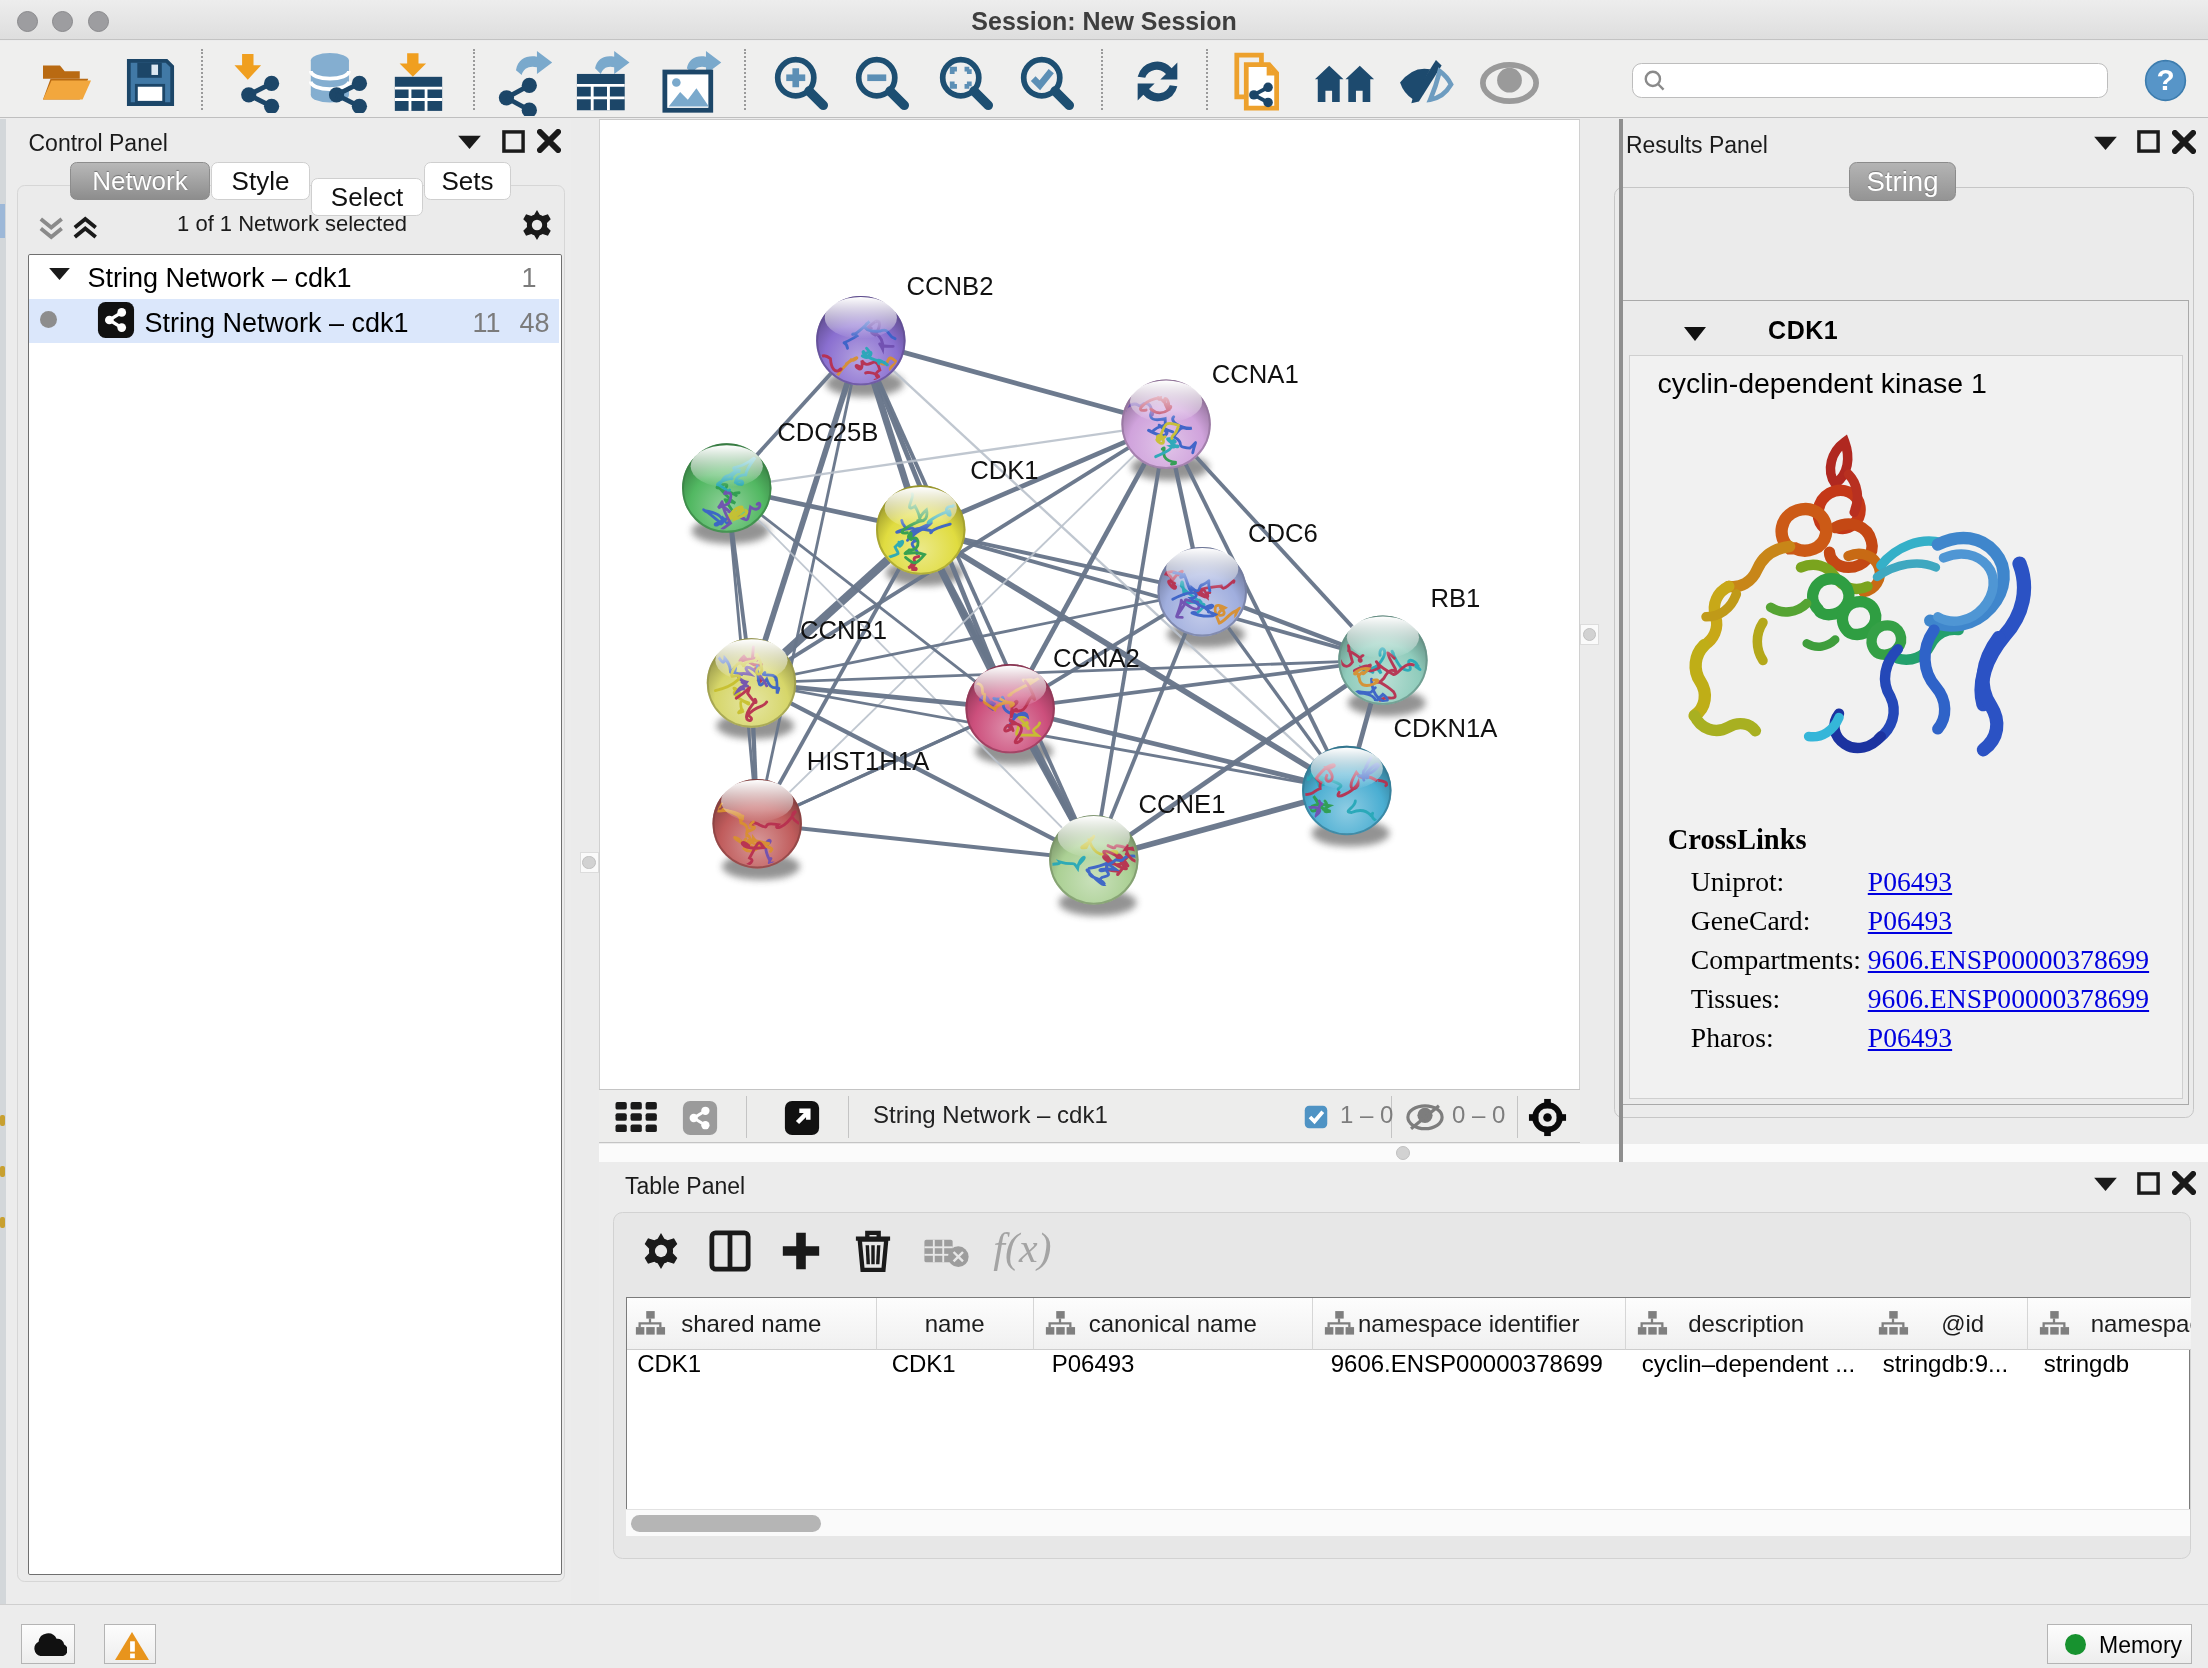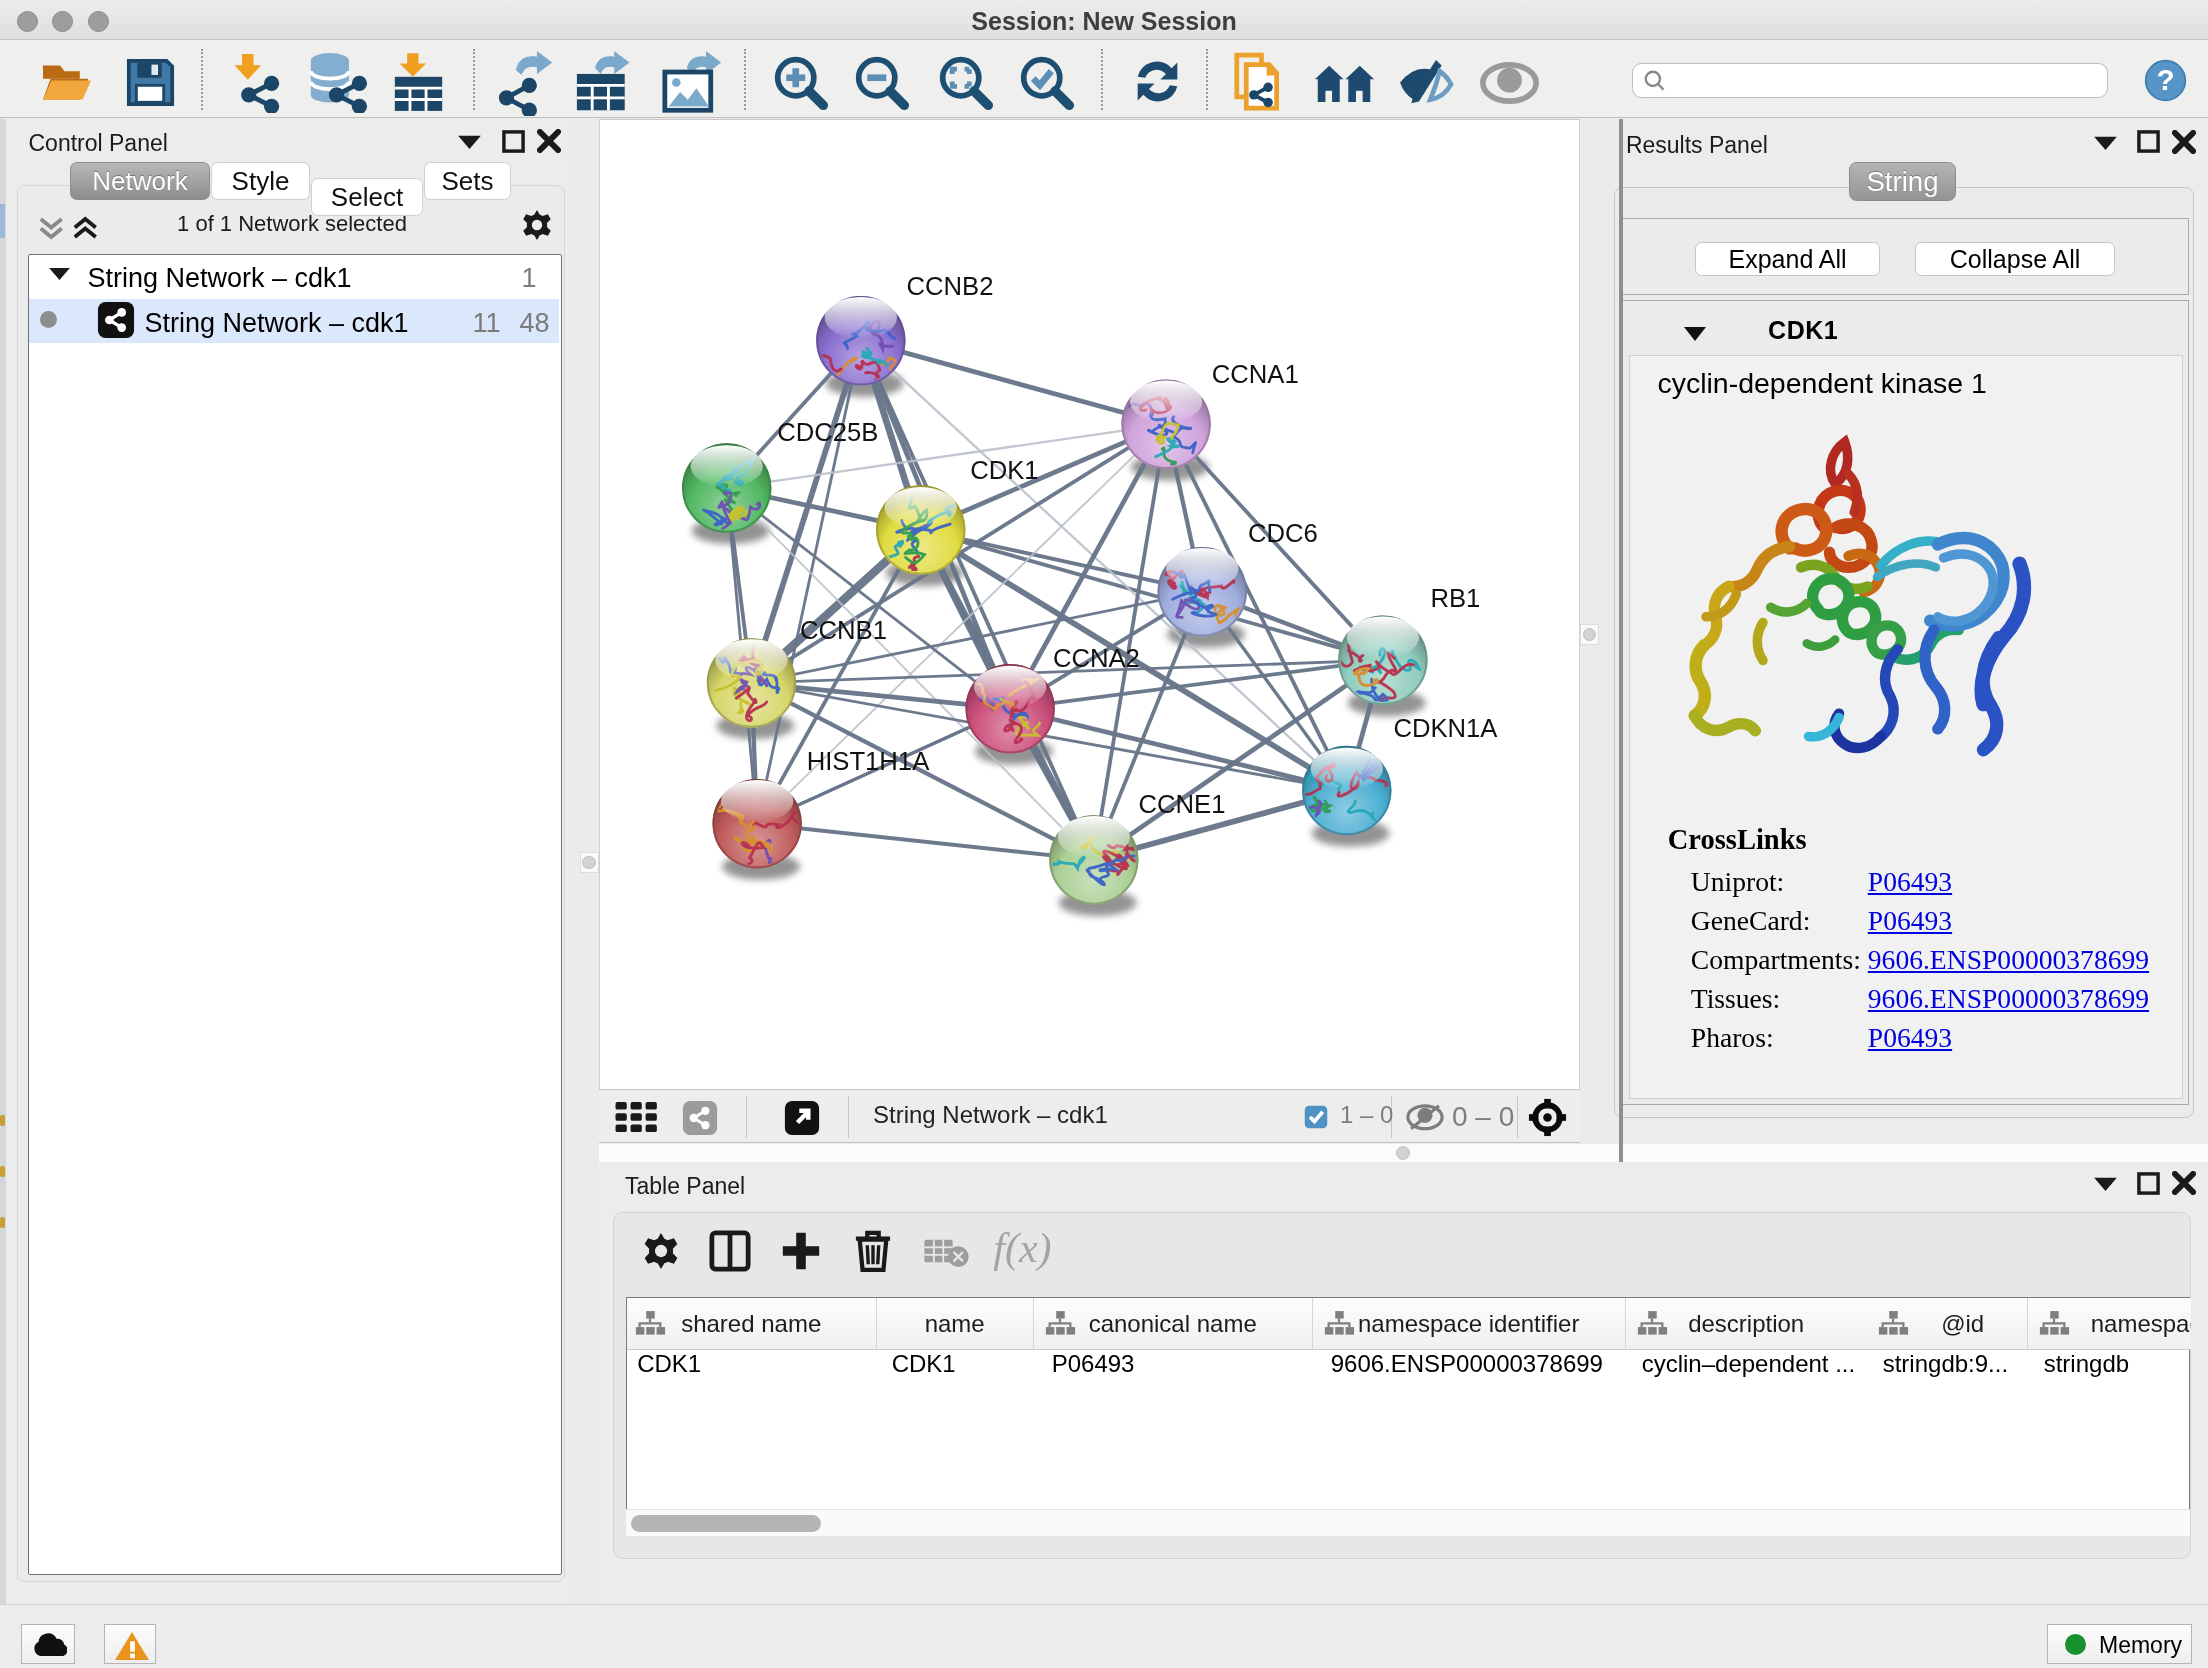--- a/index.html
+++ b/index.html
@@ -679,21 +679,21 @@
     <svg class="abs" style="left:705px;top:15px;" width="24" height="24" viewBox="0 0 32 32">
         <rect x="1" y="1" width="30" height="30" rx="6" fill="#4f93c4"></rect>
         <path d="M8 16 l6 6 11 -13" stroke="#fff" stroke-width="5" fill="none"></path>
       </svg>
     <div style="position:absolute;left:741px;top:11.4px;font-size:24px;color:#7d7d7d;">1 – 0</div>
     <svg class="abs" style="left:807px;top:13.3px;" width="38" height="28.5" viewBox="0 0 60 44">
         <ellipse cx="30" cy="22" rx="27" ry="18" fill="none" stroke="#7d7d7d" stroke-width="5"></ellipse>
         <circle cx="30" cy="19" r="12" fill="#7d7d7d"></circle>
         <line x1="8" y1="40" x2="52" y2="4" stroke="#7d7d7d" stroke-width="5"></line>
       </svg>
-    <div style="position:absolute;left:853px;top:11.4px;font-size:28px;color:#7d7d7d;">0 – 0</div>
+    <div style="position:absolute;left:853px;top:11.4px;font-size:24px;color:#7d7d7d;">0 – 0</div>
     <div style="position:absolute;left:918px;top:5.7px;width:1px;height:42px;background:#c4c4c4;"></div>
     <svg class="abs" style="left:929px;top:7.6px;" width="39" height="39" viewBox="0 0 41 41">
       <circle cx="20.5" cy="20.5" r="13" fill="none" stroke="#0a0a0a" stroke-width="6"></circle>
       <circle cx="20.5" cy="20.5" r="4.5" fill="#0a0a0a"></circle>
       <g stroke="#0a0a0a" stroke-width="7" stroke-linecap="butt">
           <line x1="20.5" y1="1" x2="20.5" y2="11"></line>
           <line x1="20.5" y1="30" x2="20.5" y2="40"></line>
           <line x1="1" y1="20.5" x2="11" y2="20.5"></line>
           <line x1="30" y1="20.5" x2="40" y2="20.5"></line>
         </g>
@@ -706,24 +706,20 @@
         <path d="M1 3 h24 l-12 14 z" fill="#1a1a1a"></path>
       </svg>
     <svg class="abs" style="left:514px;top:11.4px;" width="23" height="23" viewBox="0 0 24 24">
         <rect x="2" y="2" width="20" height="20" fill="none" stroke="#1a1a1a" stroke-width="3.6"></rect>
       </svg>
     <svg class="abs" style="left:549px;top:10.5px;" width="24" height="24" viewBox="0 0 25 25">
         <path d="M3 3 L22 22 M22 3 L3 22" stroke="#1a1a1a" stroke-width="6" stroke-linecap="round"></path>
       </svg>
     <div id="string-tab">String</div>
     <div id="rp-outer">
-      <div id="rp-boxA">
-        <div class="rbtn" style="left:73px;width:185px;">Expand All</div>
-        <div class="rbtn" style="left:293px;width:200px;">Collapse All</div>
-      </div>
       <div id="rp-boxB">
         <div style="position:absolute;left:62px;top:26px;width:0;height:0;border-left:11.4px solid transparent;border-right:11.4px solid transparent;border-top:14.3px solid #111;"></div>
         <div style="position:absolute;left:146px;top:15px;font-size:25px;font-weight:bold;letter-spacing:0.5px;">CDK1</div>
         <div id="rp-content">
           <div style="position:absolute;left:27.6px;top:10.5px;font-size:28.5px;">cyclin-dependent kinase 1</div>
           <svg id="ribbon" width="399" height="342" viewBox="0 0 420 360" style="position:absolute;left:19px;top:67px;">
             <g fill="none" stroke-linecap="round">
               <path d="M196 64 c-10 -14 -4 -34 10 -44 c6 16 4 34 -10 44 z" stroke="#b02820" stroke-width="10"></path>
               <path d="M186 112 c-12 -10 -10 -30 4 -38 c14 -8 30 0 32 14 c2 16 -12 26 -24 22" stroke="#c43818" stroke-width="12"></path>
               <path d="M196 110 c16 -8 34 -2 38 14 c4 14 -8 28 -24 28 c-12 0 -20 -8 -20 -16" stroke="#c44814" stroke-width="12"></path>

